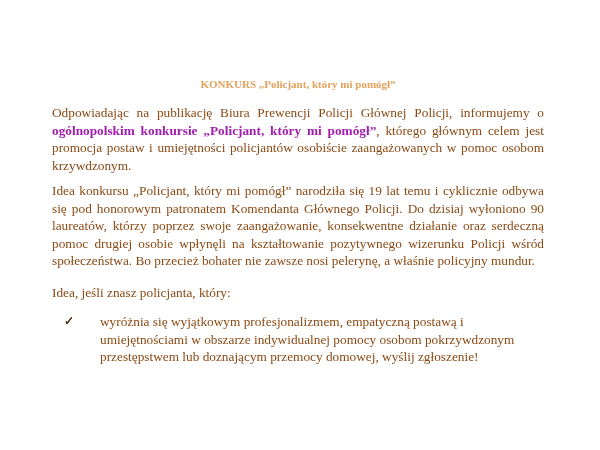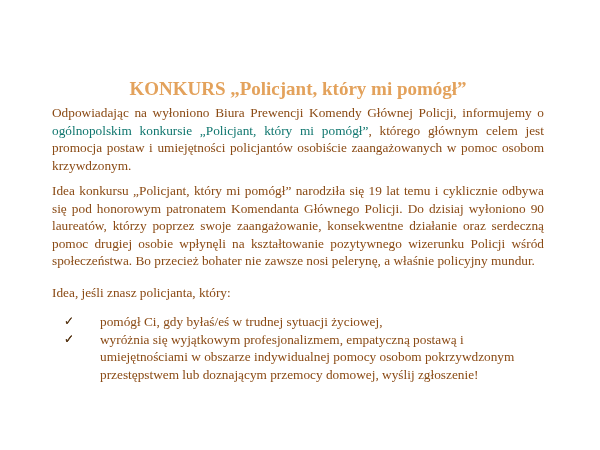--- a/index.html
+++ b/index.html
@@ -6,54 +6,54 @@
     body {
       width: 600px; height: 450px; overflow: hidden; position: relative;
       font-family: "Liberation Serif", "DejaVu Serif", serif;
       color: #8a4a14;
       font-size: 13.3px;
     }
     .doc { position: absolute; left: 52px; top: 0; width: 492px; }
     .title {
       position: absolute; left: 0; width: 492px; top: 78px;
       text-align: center; font-weight: bold; color: #e3a25c;
-      font-size: 19px;
+      font-size: 11px;
     }
     .para {
       position: absolute; left: 0; width: 492px;
       text-align: justify; line-height: 17.6px;
       text-align-last: left;
     }
     .p1 { top: 104px; }
     .p2 { top: 182px; }
     .p3 { top: 284px; }
-    .hl { color: #0f766e; font-weight: normal; }
+    .hl { color: #a21caf; font-weight: bold; }
     .list { position: absolute; left: 0; top: 313px; width: 492px; margin: 0; padding: 0; list-style: none; line-height: 17.6px; }
     .list li { position: relative; padding-left: 48px; }
     .check { position: absolute; left: 12px; top: 0; color: #5a3a1a; font-family: "DejaVu Sans", sans-serif; font-size: 12px; }
   </style>
 </head>
 <body>
 
 <div class="doc">
   <div class="title">KONKURS „Policjant, który mi pomógł”</div>
 
   <div class="para p1">
-    <span>Odpowiadając na wyłoniono Biura Prewencji Komendy Głównej Policji, informujemy o </span><span class="hl">ogólnopolskim konkursie „Policjant, który mi pomógł”</span><span>, którego głównym celem jest promocja postaw i umiejętności policjantów osobiście zaangażowanych w pomoc osobom krzywdzonym.</span>
+    <span>Odpowiadając na publikację Biura Prewencji Policji Głównej Policji, informujemy o </span><span class="hl">ogólnopolskim konkursie „Policjant, który mi pomógł”</span><span>, którego głównym celem jest promocja postaw i umiejętności policjantów osobiście zaangażowanych w pomoc osobom krzywdzonym.</span>
   </div>
 
   <div class="para p2">Idea konkursu „Policjant, który mi pomógł” narodziła się 19 lat temu i cyklicznie odbywa się pod honorowym patronatem Komendanta Głównego Policji. Do dzisiaj wyłoniono 90 laureatów, którzy poprzez swoje zaangażowanie, konsekwentne działanie oraz serdeczną pomoc drugiej osobie wpłynęli na kształtowanie pozytywnego wizerunku Policji wśród społeczeństwa. Bo przecież bohater nie zawsze nosi pelerynę, a właśnie policyjny mundur.</div>
 
   <div class="para p3">Idea, jeśli znasz policjanta, który:</div>
 
   <ul class="list">
     <li style="margin-bottom:0">
         <span class="check">✓</span>
       </li>
-    <li><span class="check">✓</span><span>pomógł Ci, gdy byłaś/eś w trudnej sytuacji życiowej,</span></li>
+    <li><span class="check">✓</span></li>
     <li><span class="check">✓</span></li>
     <li><span class="check">✓</span></li>
     <li>
         <span class="check">✓</span>
         <span style="display:block;width:430px">wyróżnia się wyjątkowym profesjonalizmem, empatyczną postawą i umiejętnościami w obszarze indywidualnej pomocy osobom pokrzywdzonym przestępstwem lub doznającym przemocy domowej, wyślij zgłoszenie!</span>
       </li>
   </ul>
 </div>
 
 </body></html>

